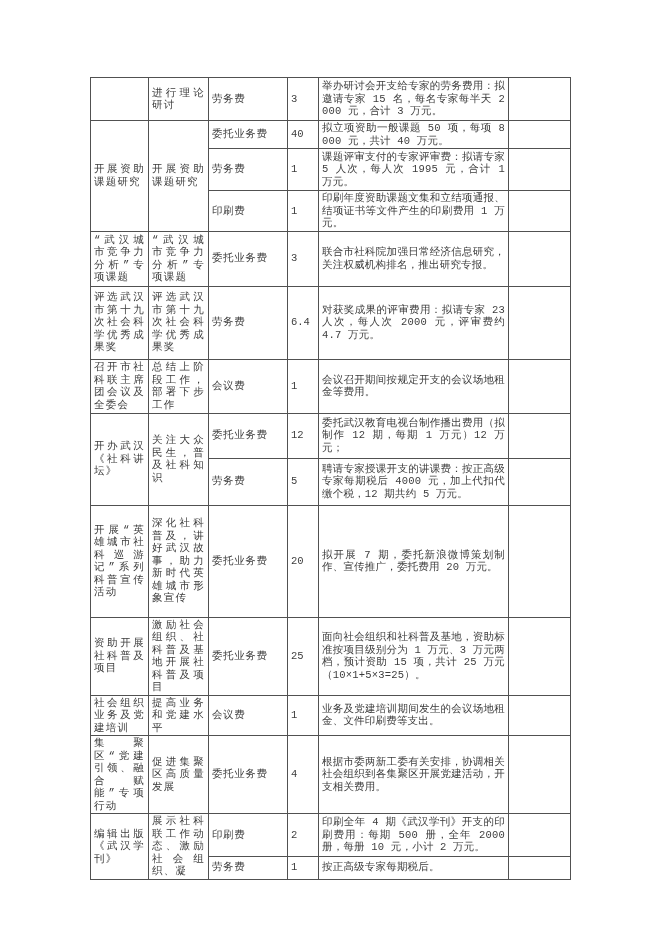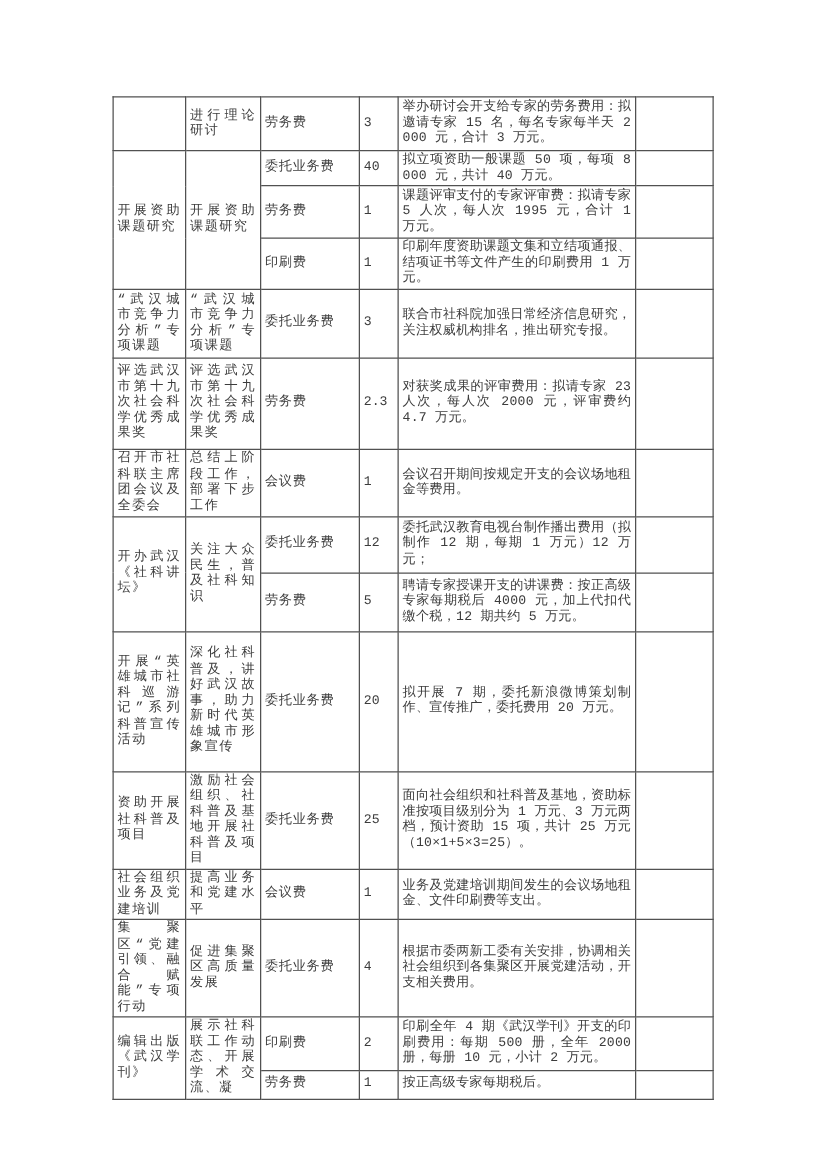--- a/index.html
+++ b/index.html
@@ -101,21 +101,21 @@
           <td class="c-goal" rowspan="1">“武汉城市竞争力分析”专项课题</td>
           <td class="c-type">委托业务费</td>
           <td class="c-amount">3</td>
           <td class="c-expl">联合市社科院加强日常经济信息研究，关注权威机构排名，推出研究专报。</td>
           <td class="c-blank"></td>
         </tr>
         <tr style="height: 73px;">
           <td class="c-project" rowspan="1">评选武汉市第十九次社会科学优秀成果奖</td>
           <td class="c-goal" rowspan="1">评选武汉市第十九次社会科学优秀成果奖</td>
           <td class="c-type">劳务费</td>
-          <td class="c-amount">2.3</td>
+          <td class="c-amount">6.4</td>
           <td class="c-expl">对获奖成果的评审费用：拟请专家 23 人次，每人次 2000 元，评审费约 4.7 万元。</td>
           <td class="c-blank"></td>
         </tr>
         <tr style="height: 54px;">
           <td class="c-project" rowspan="1">召开市社科联主席团会议及全委会</td>
           <td class="c-goal" rowspan="1">总结上阶段工作，部署下步工作</td>
           <td class="c-type">会议费</td>
           <td class="c-amount">1</td>
           <td class="c-expl">会议召开期间按规定开支的会议场地租金等费用。</td>
           <td class="c-blank"></td>
@@ -161,21 +161,21 @@
         <tr style="height: 67px;">
           <td class="c-project" rowspan="1">集聚区“党建引领、融合赋能”专项行动</td>
           <td class="c-goal" rowspan="1">促进集聚区高质量发展</td>
           <td class="c-type">委托业务费</td>
           <td class="c-amount">4</td>
           <td class="c-expl">根据市委两新工委有关安排，协调相关社会组织到各集聚区开展党建活动，开支相关费用。</td>
           <td class="c-blank"></td>
         </tr>
         <tr style="height: 42px;">
           <td class="c-project" rowspan="2">编辑出版《武汉学刊》</td>
-          <td class="c-goal" rowspan="2">展示社科联工作动态、开展学术交流、凝</td>
+          <td class="c-goal" rowspan="2">展示社科联工作动态、激励社会组织、凝</td>
           <td class="c-type">印刷费</td>
           <td class="c-amount">2</td>
           <td class="c-expl">印刷全年 4 期《武汉学刊》开支的印刷费用：每期 500 册，全年 2000 册，每册 10 元，小计 2 万元。</td>
           <td class="c-blank"></td>
         </tr>
         <tr style="height: 22px;">
           <td class="c-type">劳务费</td>
           <td class="c-amount">1</td>
           <td class="c-expl">按正高级专家每期税后。</td>
           <td class="c-blank"></td>

